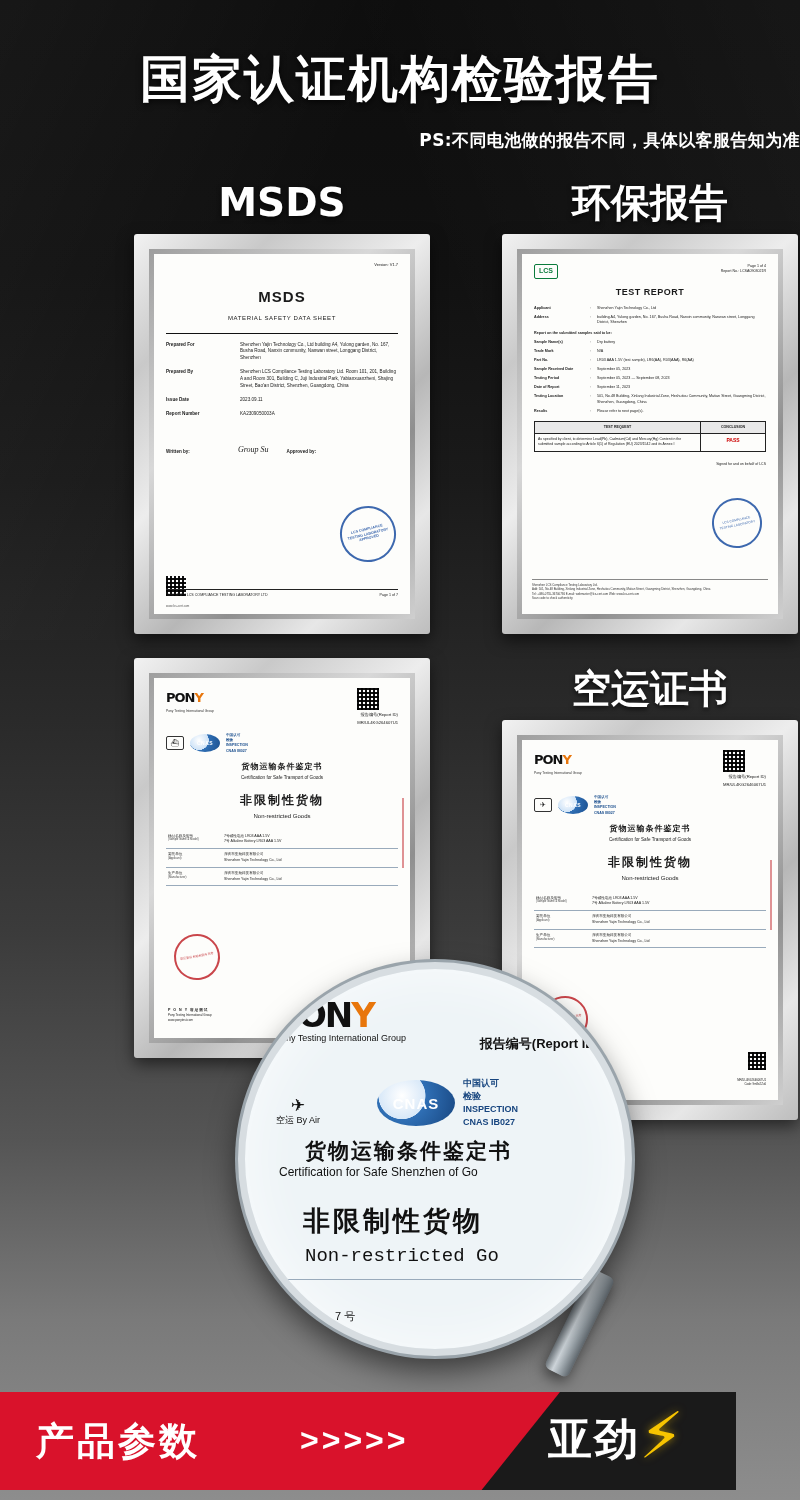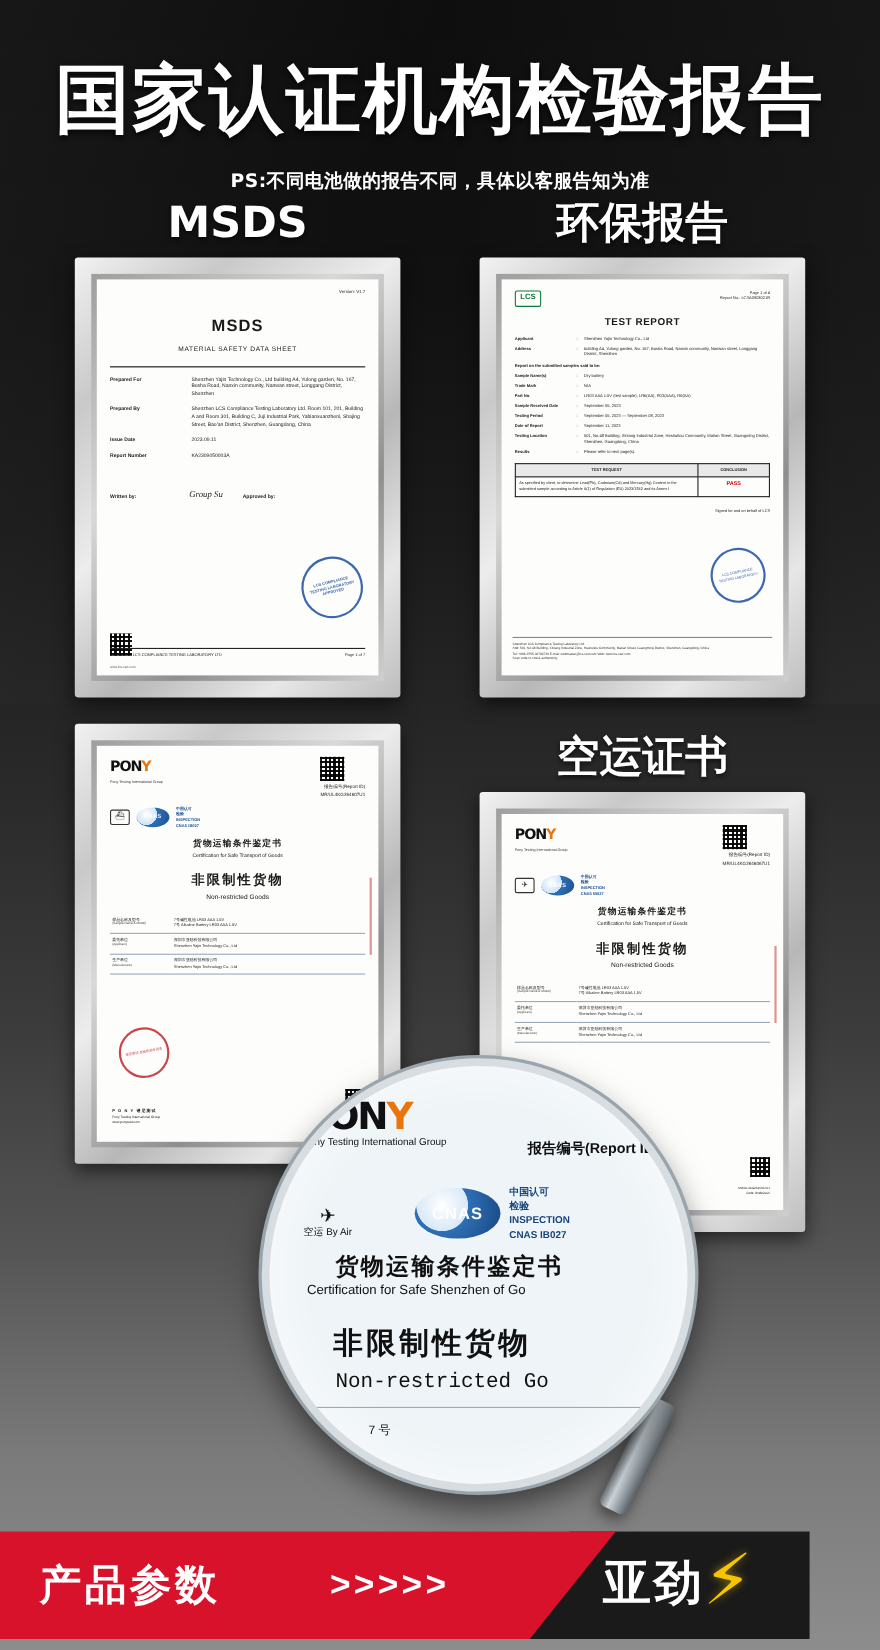--- a/index.html
+++ b/index.html
@@ -17,32 +17,33 @@
   .page:before{
     content:"";position:absolute;left:0;right:0;top:0;height:640px;
     background:linear-gradient(115deg,rgba(255,255,255,0.045) 0%,rgba(255,255,255,0) 38%),
                linear-gradient(250deg,rgba(255,255,255,0.04) 0%,rgba(255,255,255,0) 45%);
     pointer-events:none;
   }
 
   
   .header{position:absolute;top:46px;left:0;width:800px;text-align:center;}
   .title{
-    font-size:68px;font-weight:bold;color:#fff;letter-spacing:2px;
+    font-size:50px;font-weight:bold;color:#fff;letter-spacing:2px;
     text-shadow:0 2px 6px rgba(0,0,0,.8);
     font-family:"DejaVu Sans","Liberation Sans",sans-serif;
   }
   .subtitle{
     margin-top:16px;font-size:17px;color:#fff;font-weight:bold;letter-spacing:.4px;
     font-family:"DejaVu Sans","Liberation Sans",sans-serif;
+    text-align:right;
   }
 
   
   .grid{position:absolute;top:172px;left:0;width:800px;}
-  .row{display:flex;justify-content:center;gap:68px;}
+  .row{display:flex;justify-content:flex-end;gap:68px;}
   .row.second{margin-top:24px;}
   .cell{width:300px;}
   .cell-title{
     text-align:center;font-size:39px;font-weight:bold;color:#fff;
     text-shadow:0 2px 5px rgba(0,0,0,.75);
     font-family:"DejaVu Sans","Liberation Sans",sans-serif;
     height:62px;line-height:62px;
   }
   .frame{
     width:296px;height:400px;margin:0 auto;position:relative;
@@ -169,21 +170,21 @@
   .mag-cnas{position:absolute;left:132px;top:108px;display:flex;align-items:center;gap:8px;}
   .mag-badge{width:78px;height:46px;border-radius:50%;
     background:radial-gradient(circle at 32% 34%,#fff,#d8e8f8 38%,#2f6fb5 39%,#17457f 100%);
     color:#fff;font-size:15px;font-weight:bold;display:flex;align-items:center;justify-content:center;letter-spacing:1px;}
   .mag-cn{font-size:9px;color:#17457f;font-weight:bold;line-height:1.45;}
   .mag-title{position:absolute;left:60px;top:168px;font-size:21px;font-weight:bold;letter-spacing:2px;}
   .mag-title-en{position:absolute;left:34px;top:196px;font-size:12px;}
   .mag-big{position:absolute;left:58px;top:234px;font-size:27px;font-weight:bold;letter-spacing:3px;}
   .mag-big-en{position:absolute;left:60px;top:276px;font-size:19px;font-family:Liberation Mono, monospace;}
   .mag-line{position:absolute;left:30px;right:20px;top:310px;height:1px;background:#9ab;}
-  .mag-row{position:absolute;left:90px;top:324px;font-size:11px;}
+  .mag-row{position:absolute;left:90px;top:340px;font-size:11px;}
   .mag-plane{position:absolute;left:30px;top:128px;width:46px;height:30px;display:flex;flex-direction:column;
     align-items:center;justify-content:center;font-size:9px;}
   .mag-plane .pg{font-size:17px;line-height:1;}
   .handle{
     position:absolute;left:592px;top:1268px;width:26px;height:110px;
     background:linear-gradient(90deg,#6e767c,#cfd6db 35%,#9aa3a9 65%,#5e666c);
     border-radius:6px;transform:rotate(26deg);transform-origin:top left;
     box-shadow:0 6px 14px rgba(0,0,0,.5);
   }
   .handle-cap{

